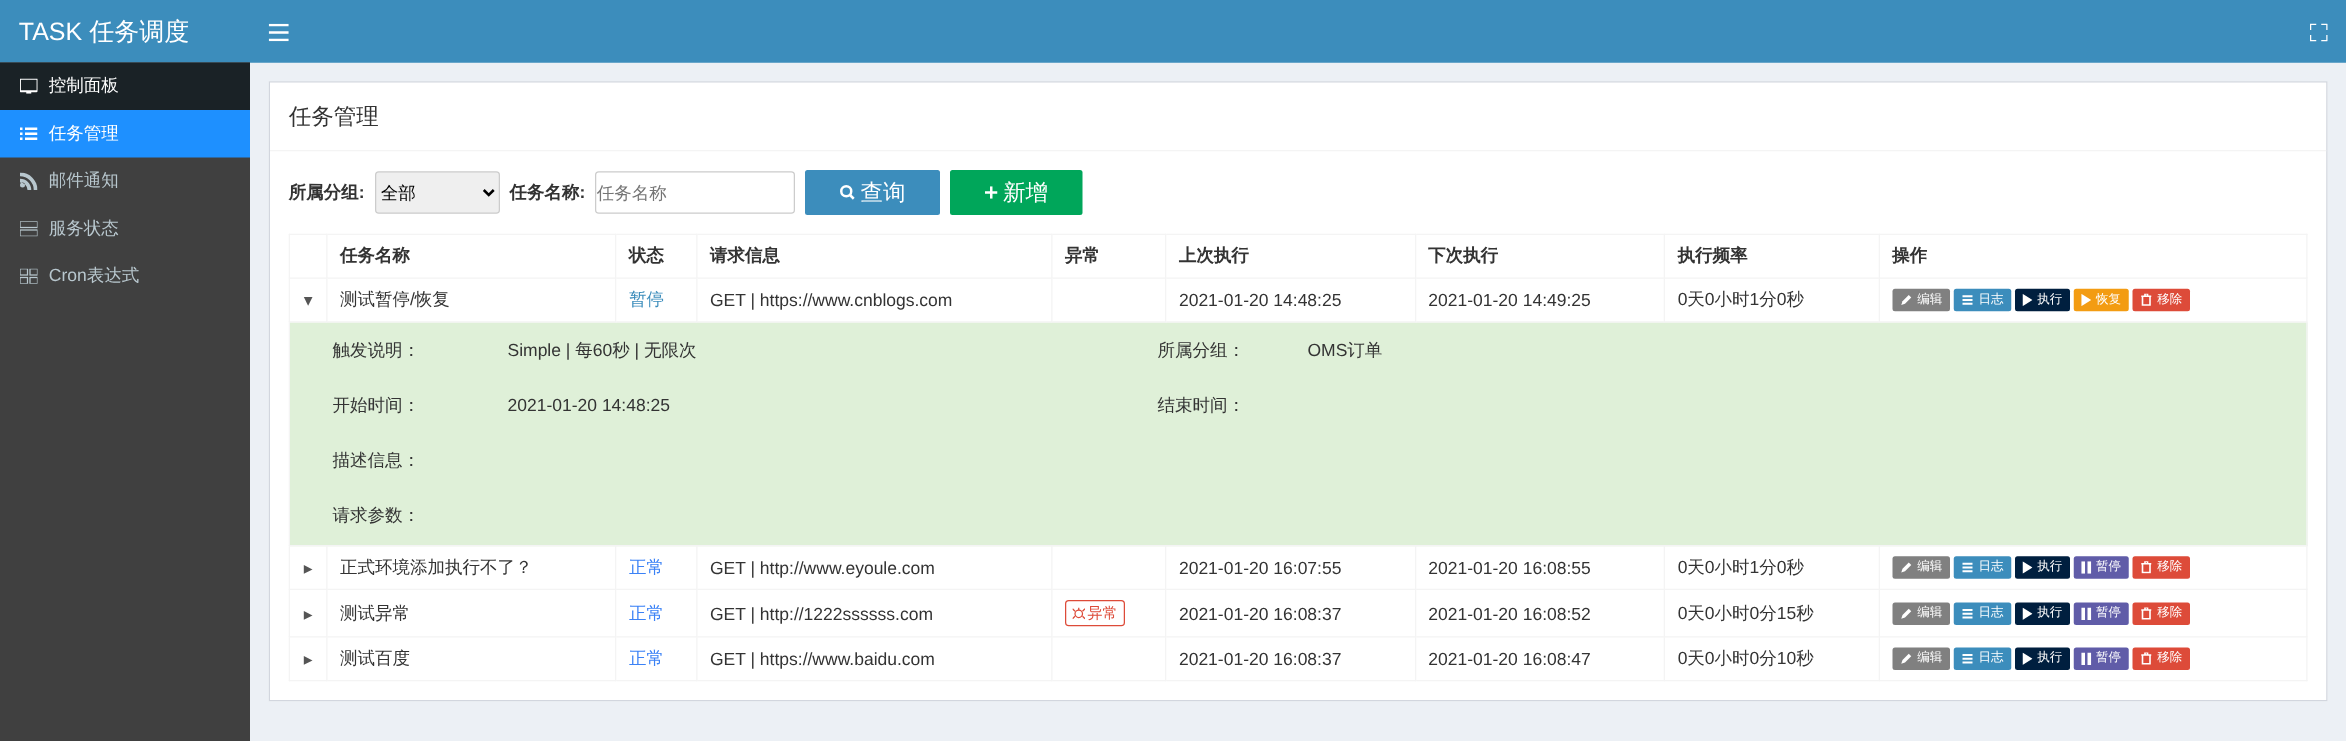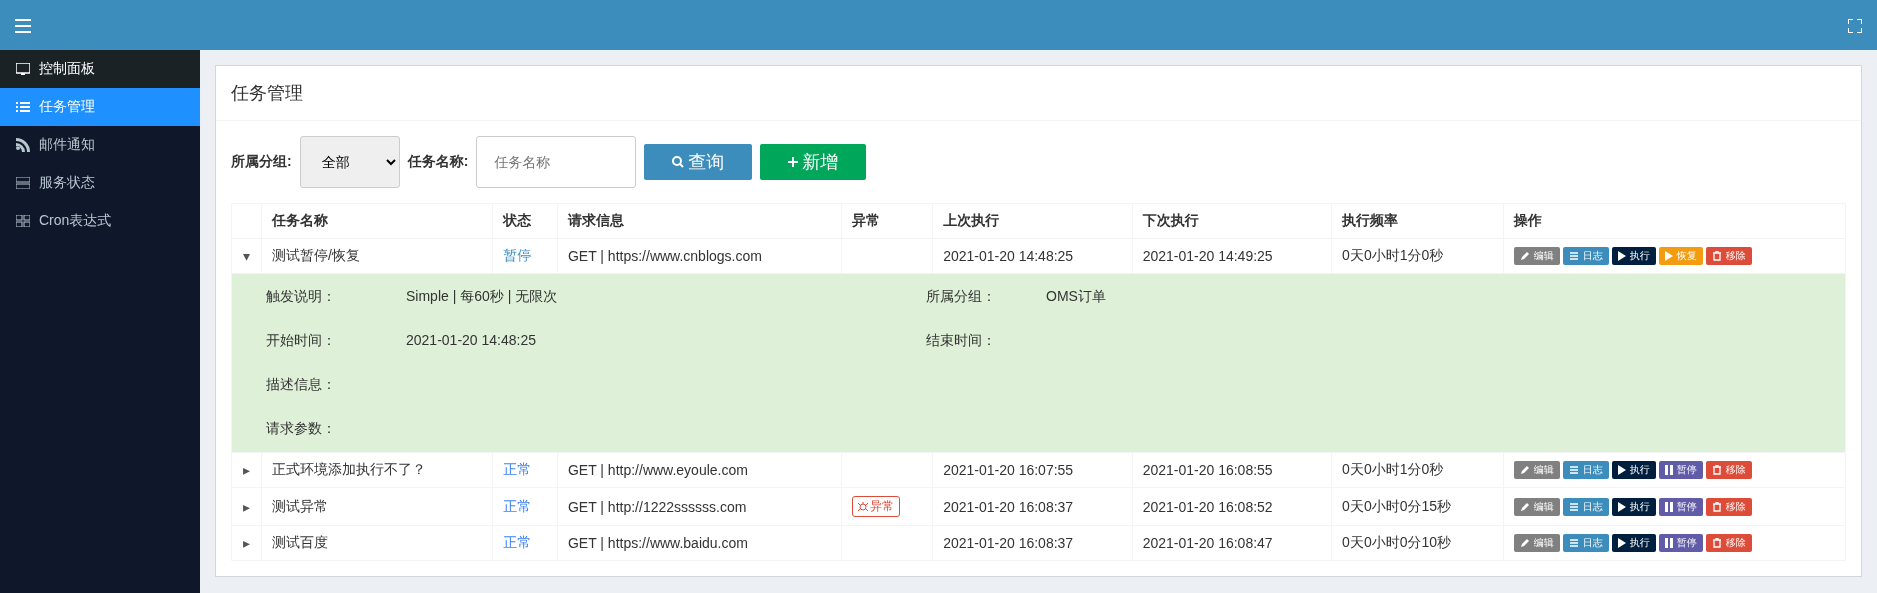--- a/index.html
+++ b/index.html
@@ -5,34 +5,34 @@
 * { margin: 0; padding: 0; box-sizing: border-box; font-family: "Microsoft YaHei", Arial, sans-serif; }
 body { background: #ecf0f5; font-size: 14px; color: #333; }
 
 .topbar { background: #3c8dbc; height: 50px; display: flex; align-items: stretch; }
 .logo { width: 200px; background: #3c8dbc; color: #fff; font-size: 20px; display: flex; align-items: center; padding-left: 15px; }
 .topnav { flex: 1; background: #3c8dbc; display: flex; align-items: center; justify-content: space-between; padding: 0 15px; }
 .burger { color: #fff; cursor: pointer; }
 .expand-btn { color: #fff; cursor: pointer; }
 
 .layout { display: flex; }
-.sidebar { width: 200px; background: #0f172a; min-height: calc(100vh - 50px); }
+.sidebar { width: 200px; background: #404040; min-height: calc(100vh - 50px); }
 .side-item { padding: 10px 15px; color: #b8c7ce; cursor: pointer; display: flex; align-items: center; gap: 8px; }
 .side-item.active { background: #1e90ff; color: #fff; }
 .side-header { padding: 10px 15px; color: #fff; background: #1a2226; display: flex; align-items: center; gap: 8px; }
 .side-icon { width: 16px; display: inline-flex; justify-content: center; }
 
 .content { flex: 1; padding: 15px; }
 .panel { background: #fff; border: 1px solid #d2d6de; padding: 0; }
 .panel-head { padding: 15px; border-bottom: 1px solid #f4f4f4; font-size: 18px; font-weight: 400; }
 .panel-body { padding: 15px; }
 
 .form-row { display: flex; align-items: center; gap: 8px; margin-bottom: 15px; }
 .form-label { font-weight: bold; }
-select, input[type=text] { padding: 6px 17px; border: 1px solid #ccc; border-radius: 3px; font-size: 14px; height: 52px; }
+select, input[type=text] { padding: 6px 0; border: 1px solid #ccc; border-radius: 3px; font-size: 14px; height: 34px; }
 select { width: 100px; }
 input[type=text] { width: 160px; }
 
 .btn { padding: 6px 28px; border: none; border-radius: 2px; color: #fff; cursor: pointer; font-size: 18px; display: inline-flex; align-items: center; gap: 4px; }
 .btn-primary { background: #3c8dbc; }
 .btn-success { background: #00a65a; }
 .btn-xs { padding: 2px 6px; font-size: 10px; border-radius: 2px; line-height: 1.4; }
 .btn-gray { background: #808080; }
 .btn-blue { background: #3c8dbc; }
 .btn-navy { background: #001f3f; }
@@ -52,20 +52,21 @@
 .status-normal { color: #3b82f6; }
 .err-badge { border: 1px solid #dd4b39; color: #dd4b39; padding: 1px 5px; font-size: 12px; border-radius: 3px; display: inline-flex; align-items: center; gap: 2px; }
 
 .ops { display: flex; gap: 3px; flex-wrap: nowrap; }
 svg { display: inline-block; vertical-align: middle; }
 </style>
 </head>
 <body>
 
 <div class="topbar">
+  <div class="logo">TASK 任务调度</div>
   <div class="topnav">
     <span class="burger">
       <svg width="16" height="14" viewBox="0 0 16 14">
           <path d="M0 1h16M0 7h16M0 13h16" stroke="#fff" stroke-width="2"></path>
         </svg>
     </span>
     <span class="expand-btn">
       <svg width="14" height="14" viewBox="0 0 14 14">
           <path d="M0 0h5M0 0v5M14 0H9M14 0v5M0 14h5M0 14V9M14 14H9M14 14V9" stroke="#fff" stroke-width="2" fill="none"></path>
         </svg>

